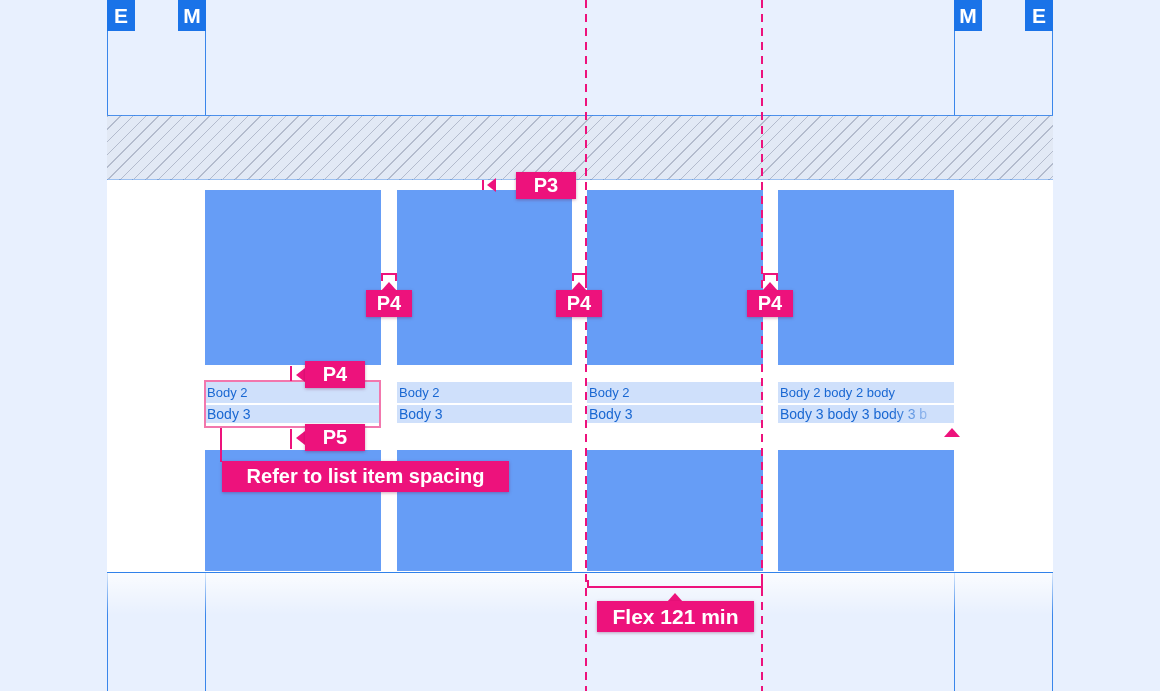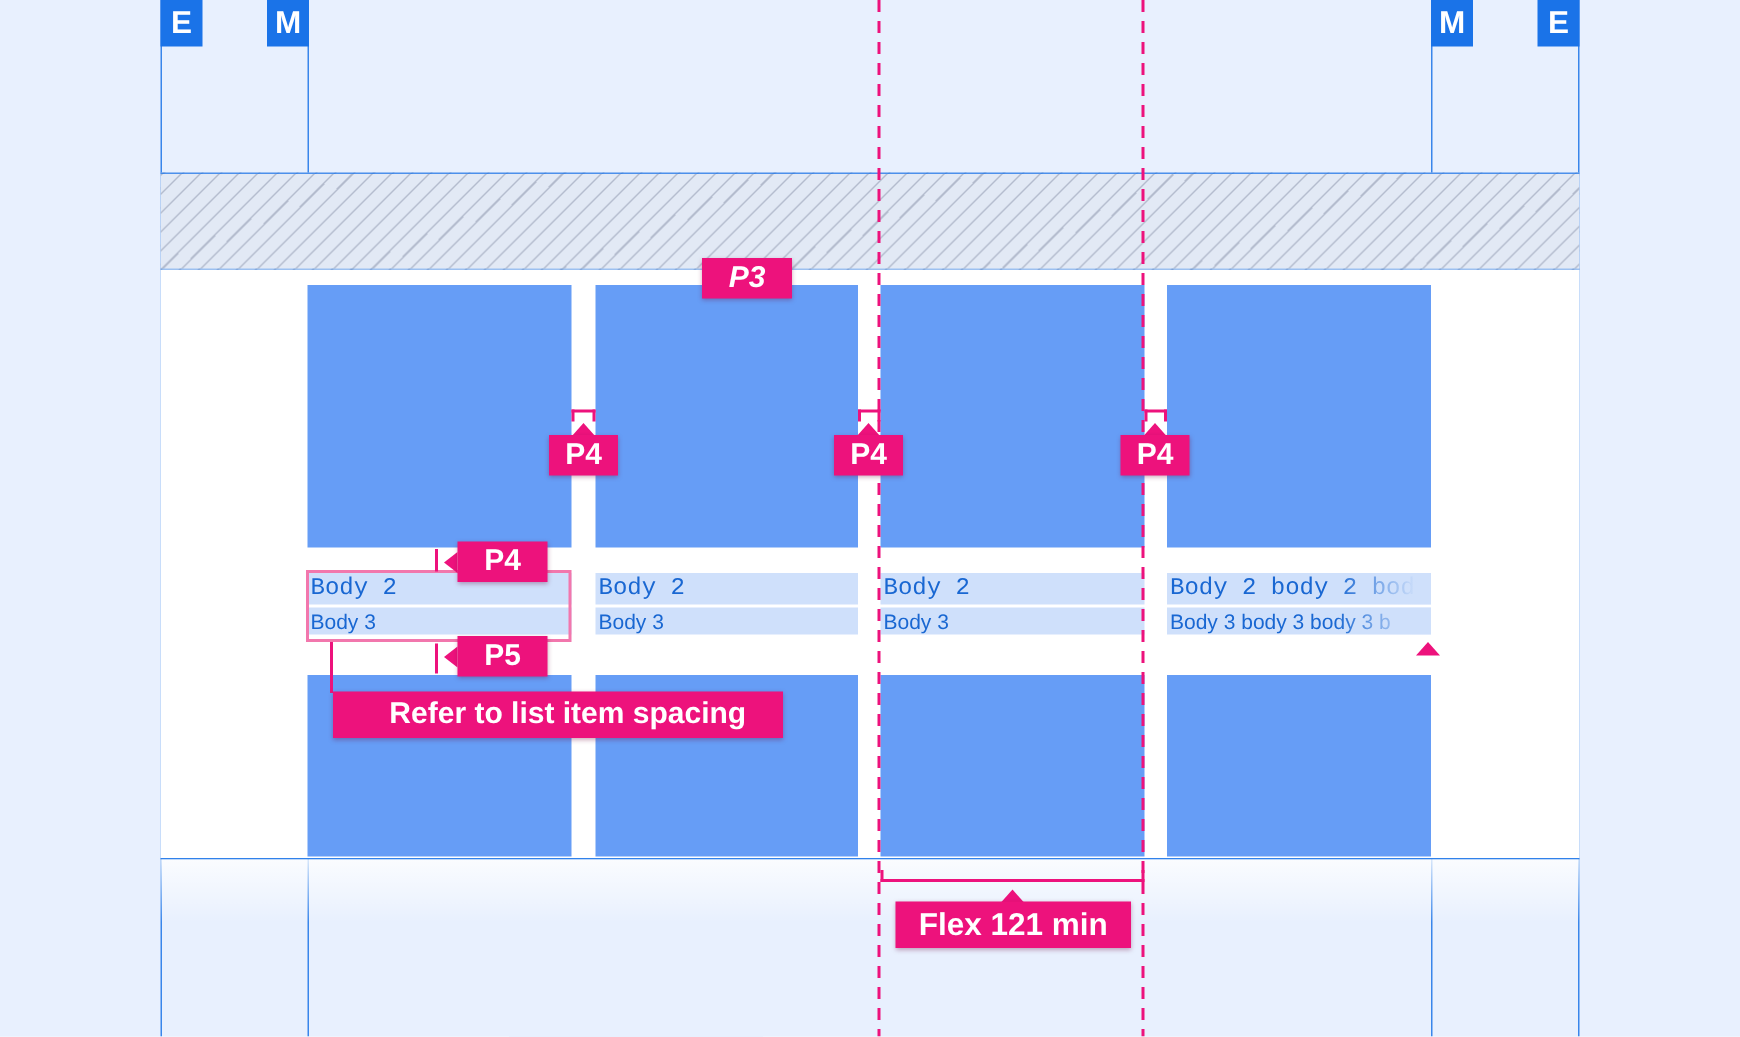--- a/index.html
+++ b/index.html
@@ -30,21 +30,21 @@
   .content{position:absolute;left:107px;top:180px;width:946px;height:392px;background:#fff;
     border-bottom:1px solid rgba(26,115,232,.9);z-index:1;}
   .under-shade{position:absolute;left:107px;top:573px;width:946px;height:42px;z-index:1;
     background:linear-gradient(180deg,rgba(255,255,255,.8),rgba(255,255,255,0));}
   
   .col1{left:205px;width:176px}.col2{left:397px;width:175px}.col3{left:587px;width:176px}.col4{left:778px;width:176px}
   .img{position:absolute;background:var(--card-blue,#669DF6);z-index:2;}
   .img1{top:190px;height:175px}.img2{top:450px;height:121px}
   .trow{position:absolute;background:var(--highlight-blue,#CFE0FB);color:var(--text-blue,#1967D2);
     overflow:hidden;white-space:nowrap;z-index:2;box-sizing:border-box;padding-left:2px;}
-  .trow.b2{top:382px;height:21px;font-size:16px;line-height:21px;font-family:Liberation Mono, monospace;}
+  .trow.b2{top:382px;height:21px;font-size:13px;line-height:21px;}
   .trow.b3{top:405px;height:18px;font-size:14px;line-height:18px;}
   .fade{position:absolute;right:0;top:0;bottom:0;width:64px;z-index:1;
     background:linear-gradient(to right,rgba(207,224,251,0),var(--highlight-blue,#CFE0FB) 85%);}
   
   .redline-box{position:absolute;left:204px;top:380px;width:177px;height:48px;box-sizing:border-box;
     border:2px solid var(--redline-pink,#F277AD);z-index:5;}
   
   .tick-v{position:absolute;width:2px;background:var(--accent-pink,#ED127C);z-index:5;}
   .tk-p3{left:482px;top:180px;height:10px;}
   .tk-p4t{left:290px;top:366px;height:15px;}
@@ -57,27 +57,27 @@
   .ms-1{left:381px;width:16px}.ms-2{left:572px;width:15px}.ms-3{left:763px;width:15px}
   .flex-bracket{position:absolute;left:587px;top:580px;width:176px;height:8px;box-sizing:border-box;z-index:5;
     border-bottom:2px solid var(--accent-pink,#ED127C);
     border-left:2px solid var(--accent-pink,#ED127C);
     border-right:2px solid var(--accent-pink,#ED127C);}
   
   .tag{position:absolute;background:var(--accent-pink,#ED127C);color:#fff;font-weight:bold;
     display:flex;align-items:center;justify-content:center;z-index:6;
     box-shadow:0 1px 3px rgba(110,10,60,.35);}
   .tag.small{height:27px;font-size:20px;}
-  .tg-p3{left:468px;top:172px;width:60px;font-style:italic;}
+  .tg-p3{left:516px;top:172px;width:60px;}
   .tg-p4-1{left:366px;top:290px;width:46px;}
   .tg-p4-2{left:556px;top:290px;width:46px;}
   .tg-p4-3{left:747px;top:290px;width:46px;}
   .tg-p4t{left:305px;top:361px;width:60px;}
   .tg-p5{left:305px;top:424px;width:60px;}
-  .tg-refer{left:222px;top:461px;width:287px;height:31px;font-size:20px;padding-left:13px;}
+  .tg-refer{left:222px;top:461px;width:287px;height:31px;font-size:20px;}
   .tg-gradient{left:744px;top:436px;width:217px;height:31px;font-size:20px;}
   .tg-flex{left:597px;top:601px;width:157px;height:31px;font-size:21px;}
   
   .caret{position:absolute;width:0;height:0;z-index:6;}
   .caret.left{border-top:7px solid transparent;border-bottom:7px solid transparent;
     border-right:9px solid var(--accent-pink,#ED127C);}
   .caret.up{border-left:8px solid transparent;border-right:8px solid transparent;
     border-bottom:9px solid var(--accent-pink,#ED127C);}
   .cr-p3{left:487px;top:178px;}
   .cr-p4-1{left:381px;top:282px;}

